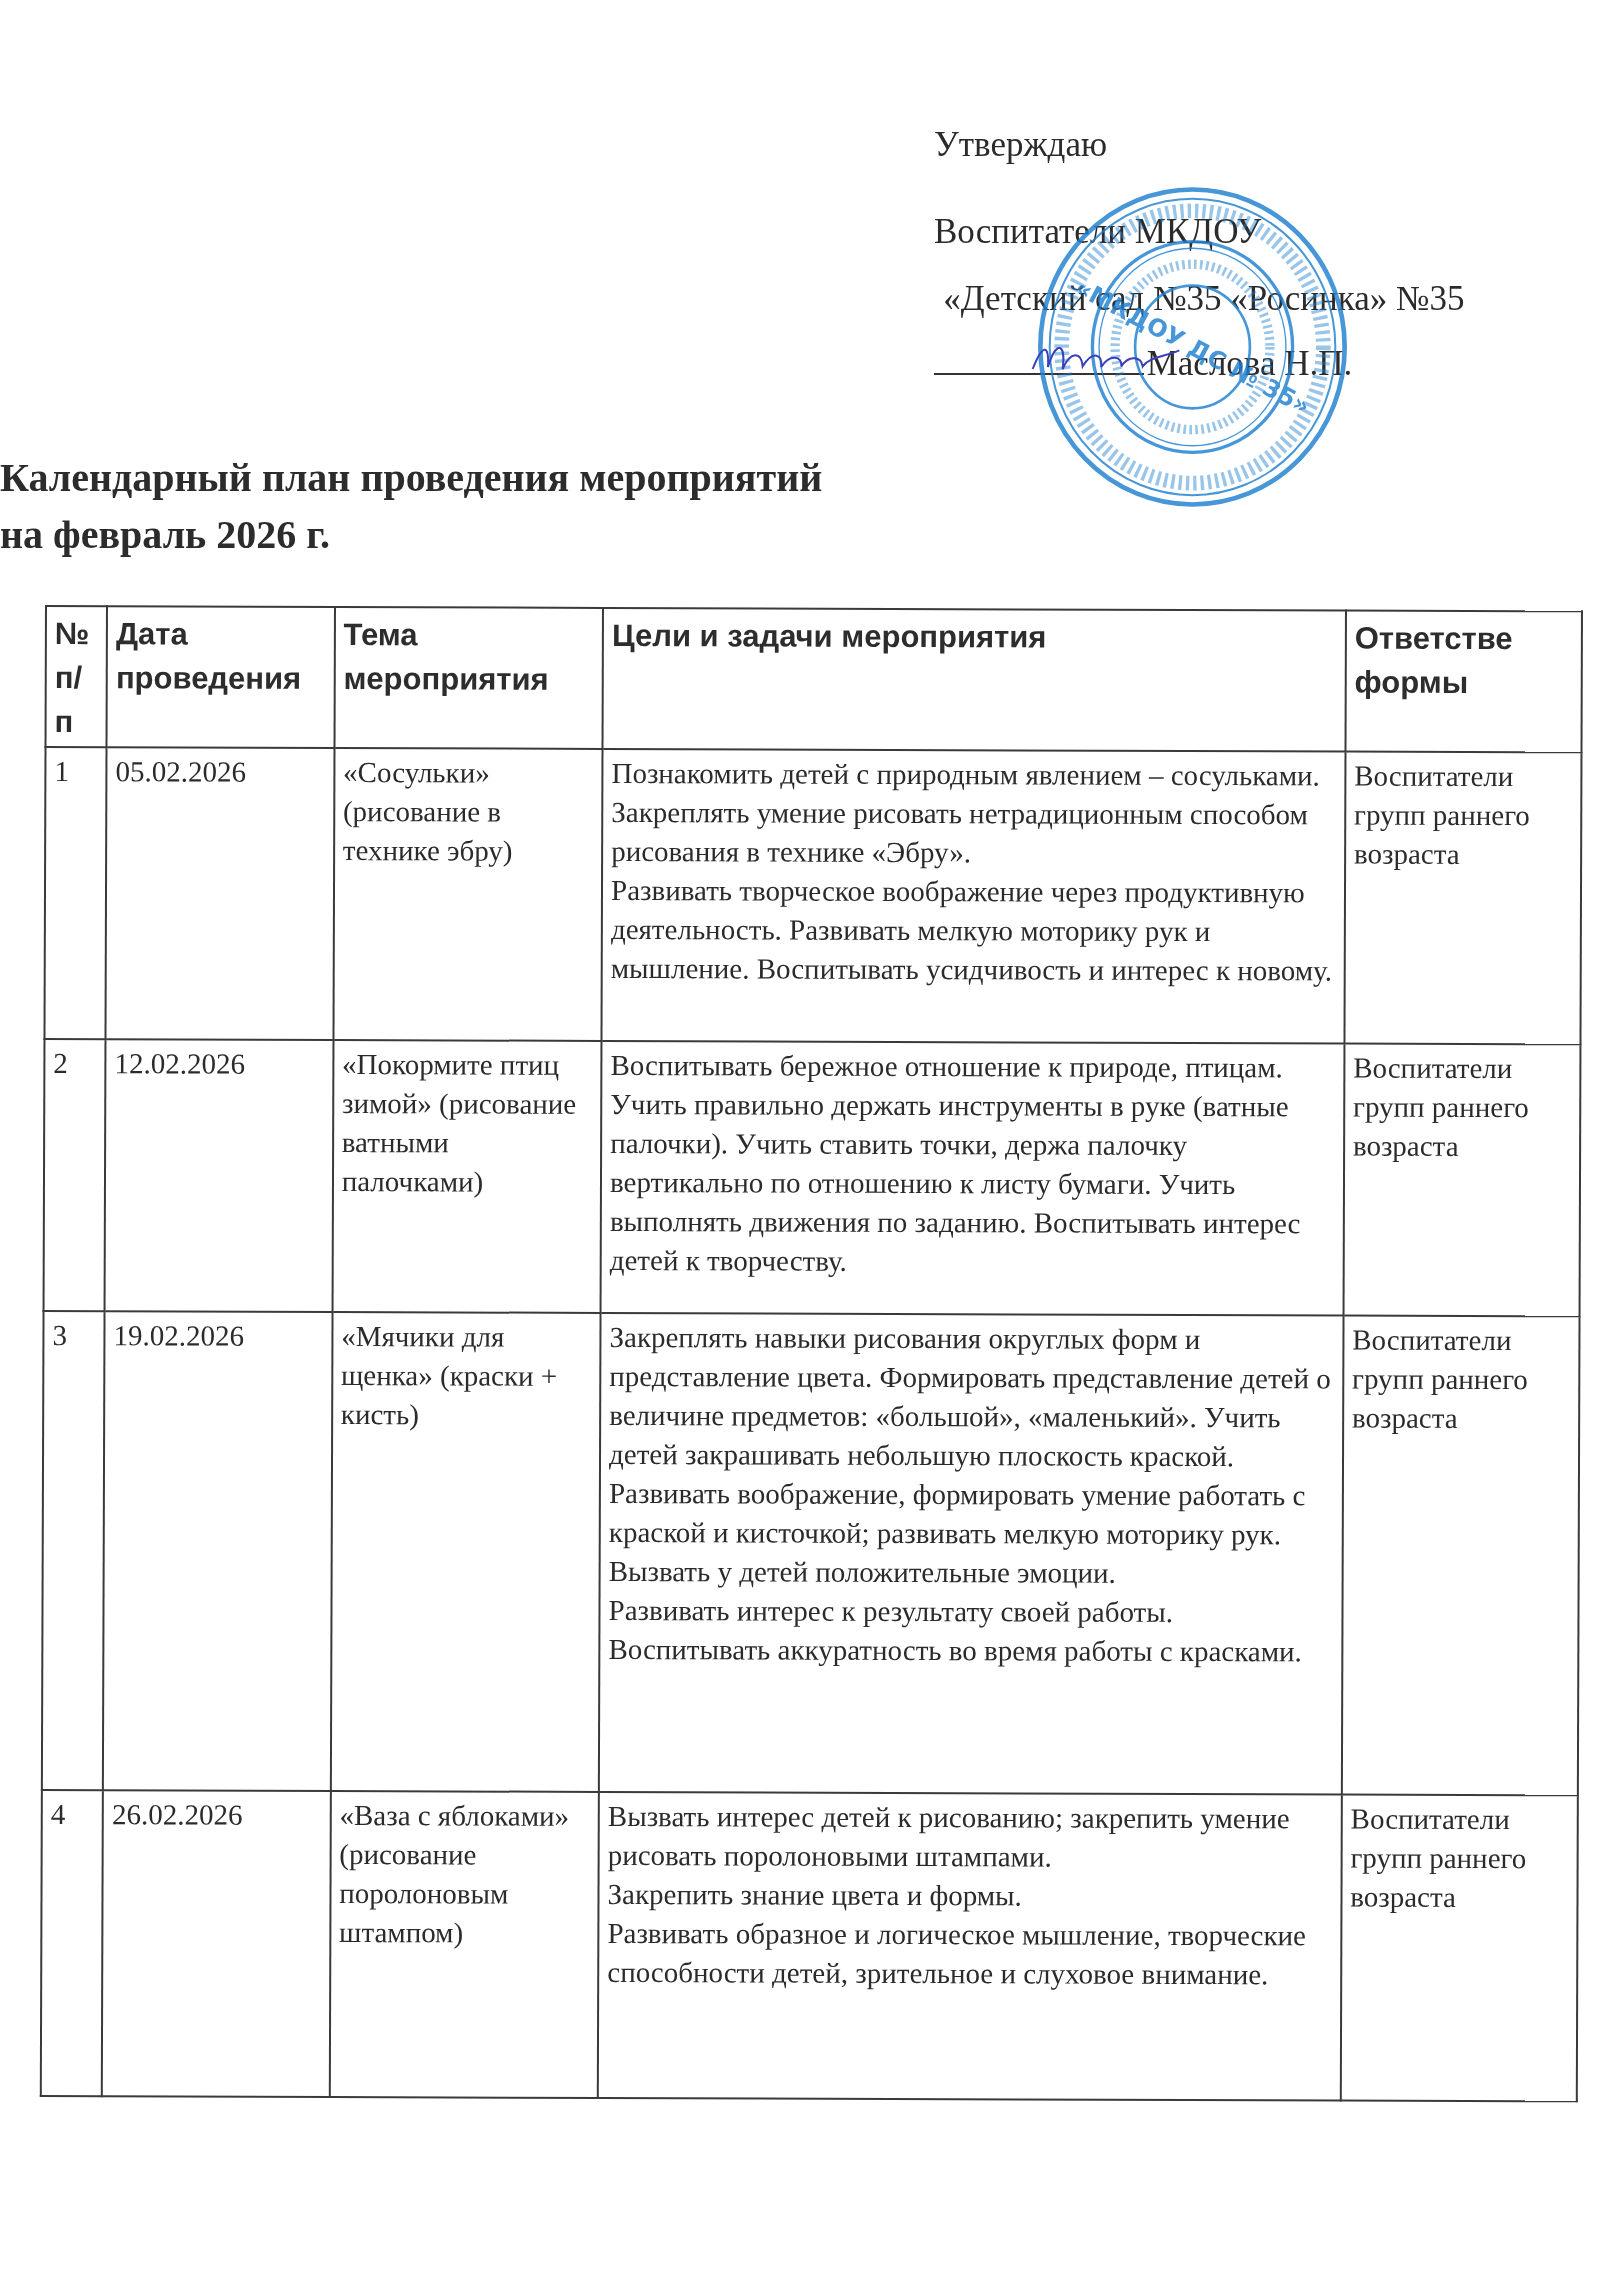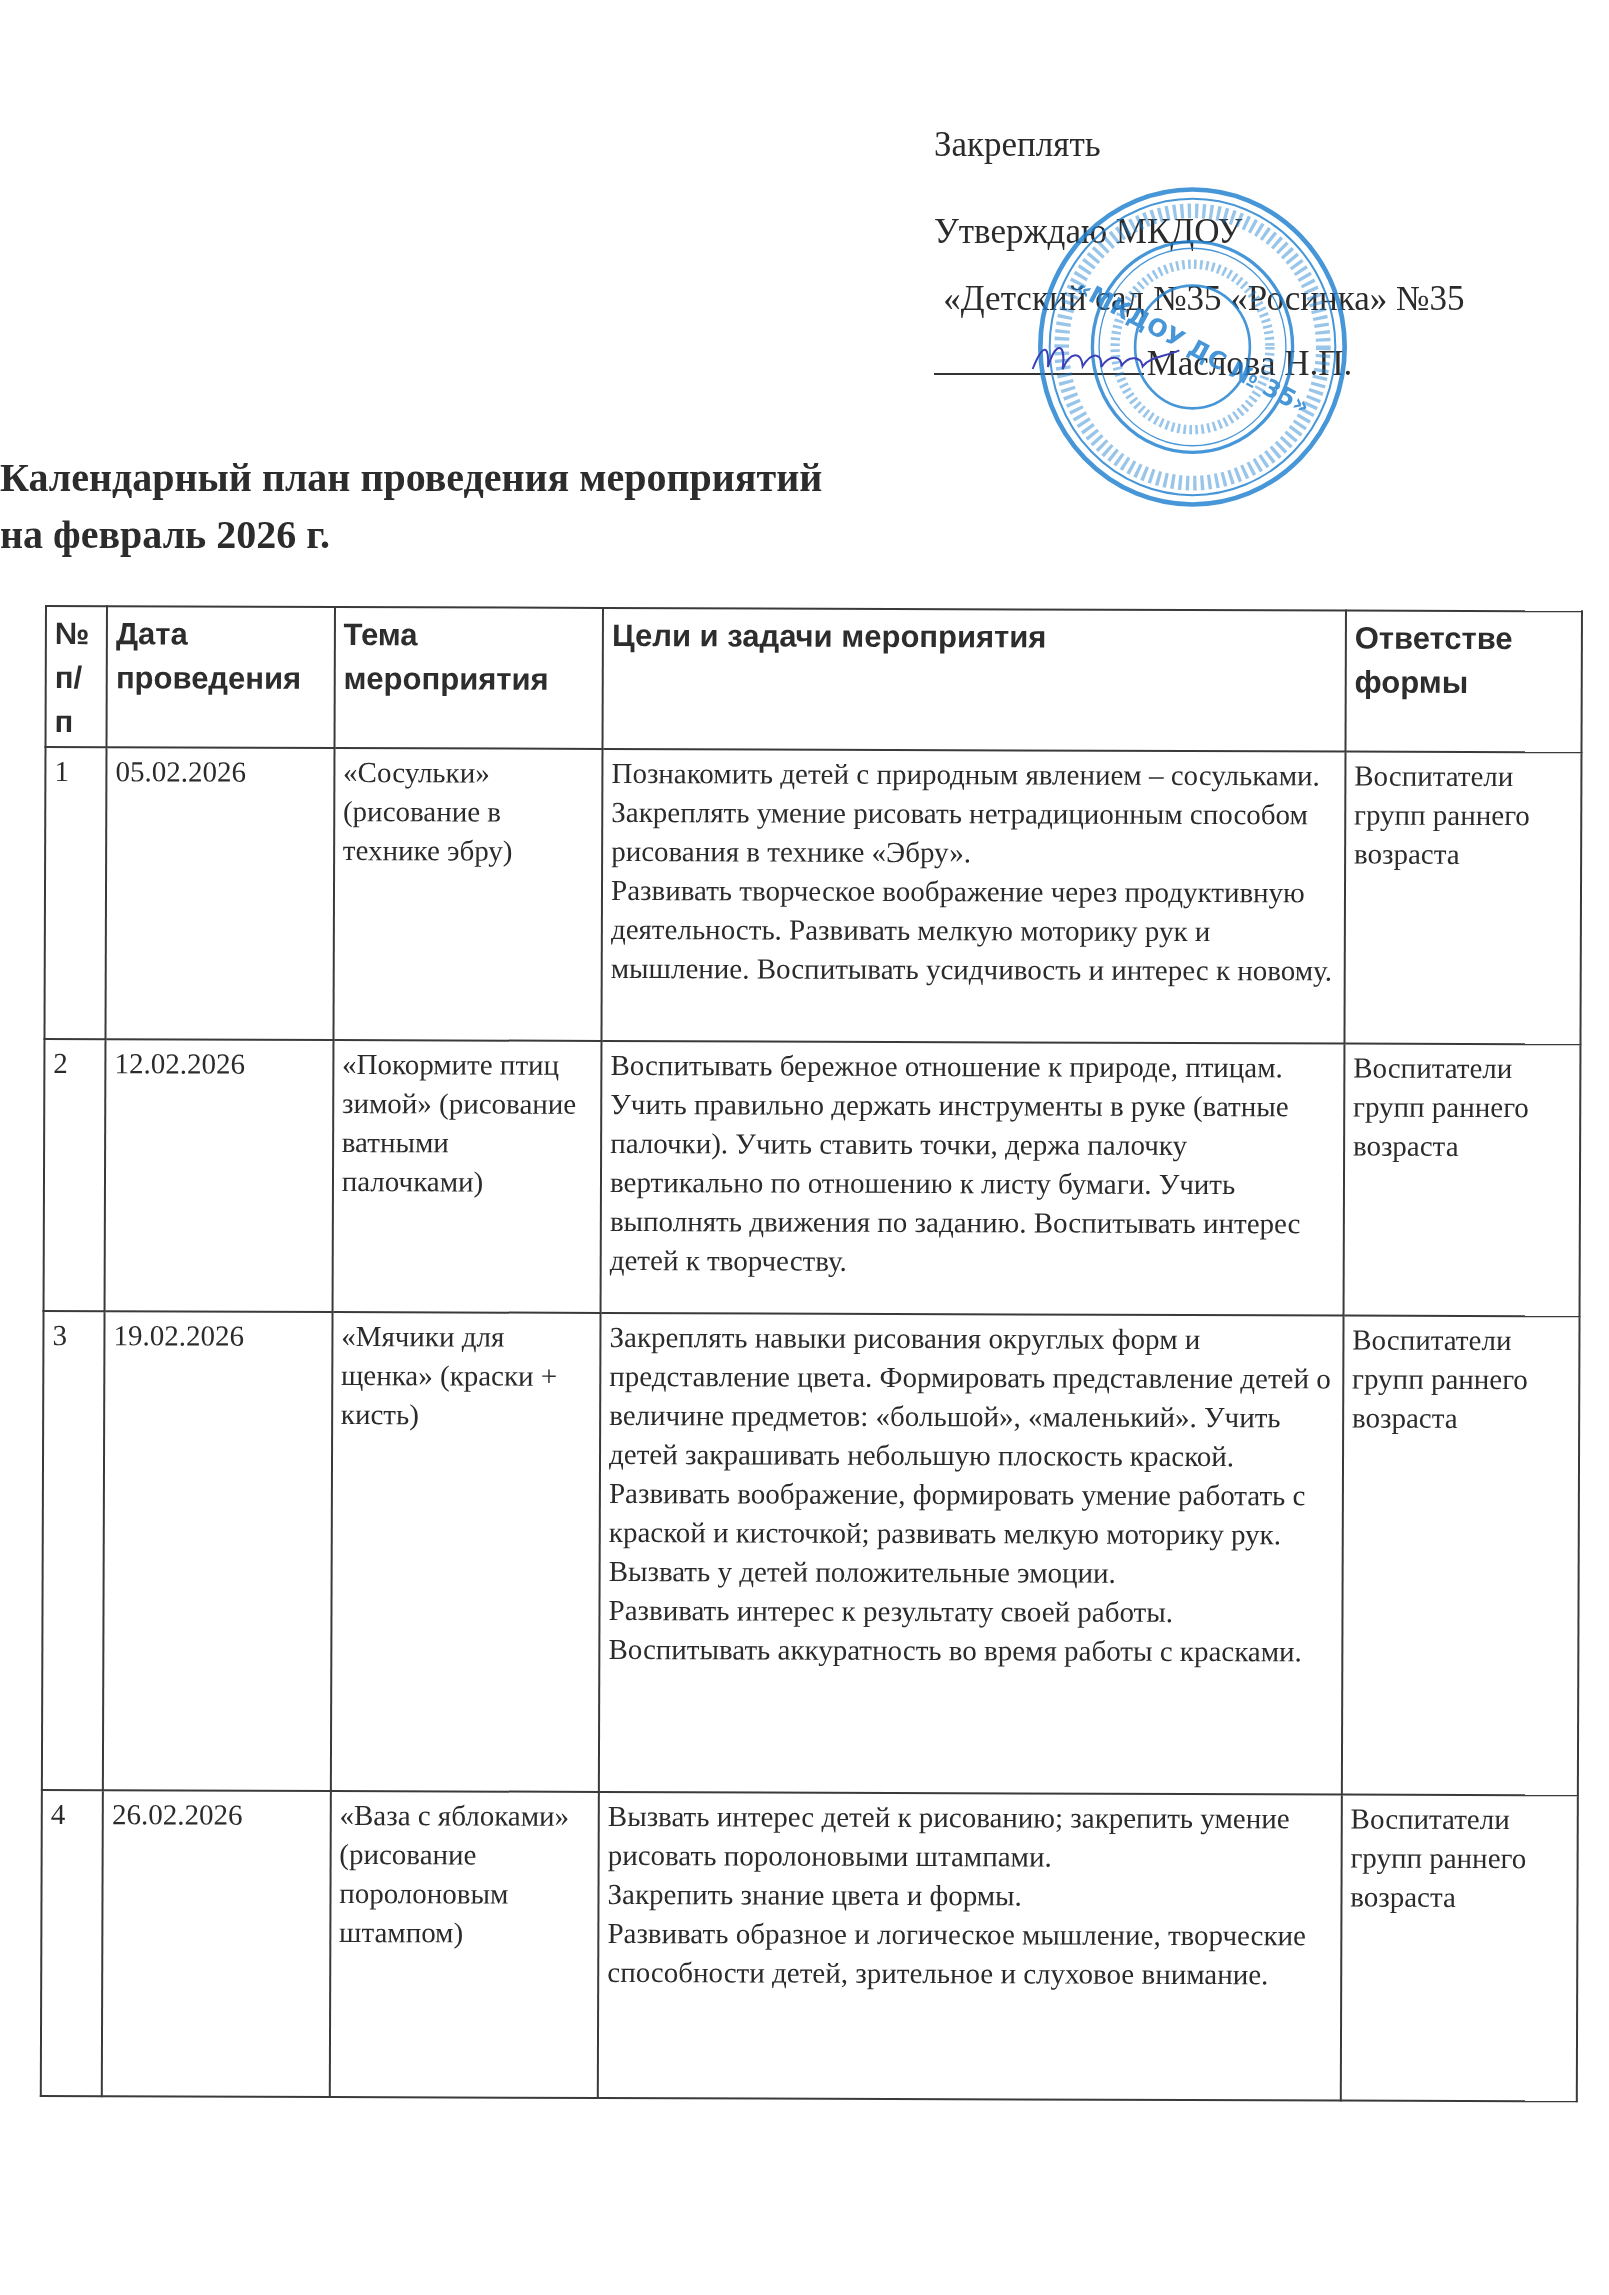--- a/index.html
+++ b/index.html
@@ -123,22 +123,22 @@
     .col-num { width: 57px; }
     .col-date { width: 212px; }
     .col-theme { width: 250px; }
     .col-goals { width: 692px; }
     .col-resp { width: 220px; }
   </style>
 </head>
 <body>
 
 <div class="approval">
-  <div class="line l1">Закреплять</div>
-  <div class="line l2">Утверждаю МКДОУ</div>
+  <div class="line l1">Утверждаю</div>
+  <div class="line l2">Воспитатели МКДОУ</div>
   <div class="line l3">«Детский сад №35 «Росинка» №35</div>
   <div class="line l4">
     <span class="sig-line"></span><span>Маслова Н.П.</span>
   </div>
 </div>
 
 <svg class="stamp" viewBox="0 0 490 500">
   <g fill="none" stroke="#1e7fd0">
     <ellipse cx="245" cy="250" rx="228" ry="236" stroke-width="7"></ellipse>
     <ellipse cx="245" cy="250" rx="214" ry="222" stroke-width="3"></ellipse>

